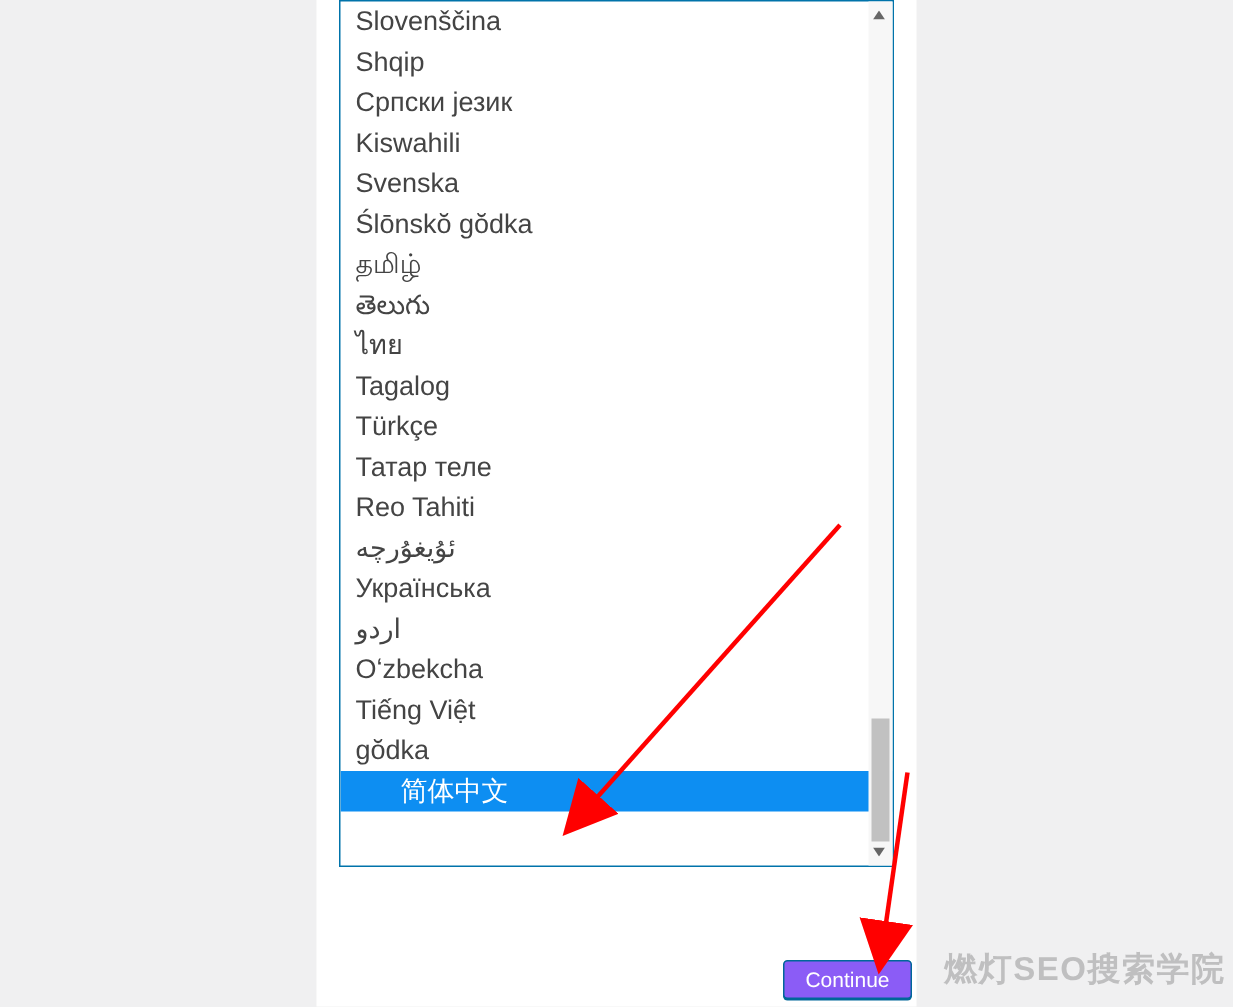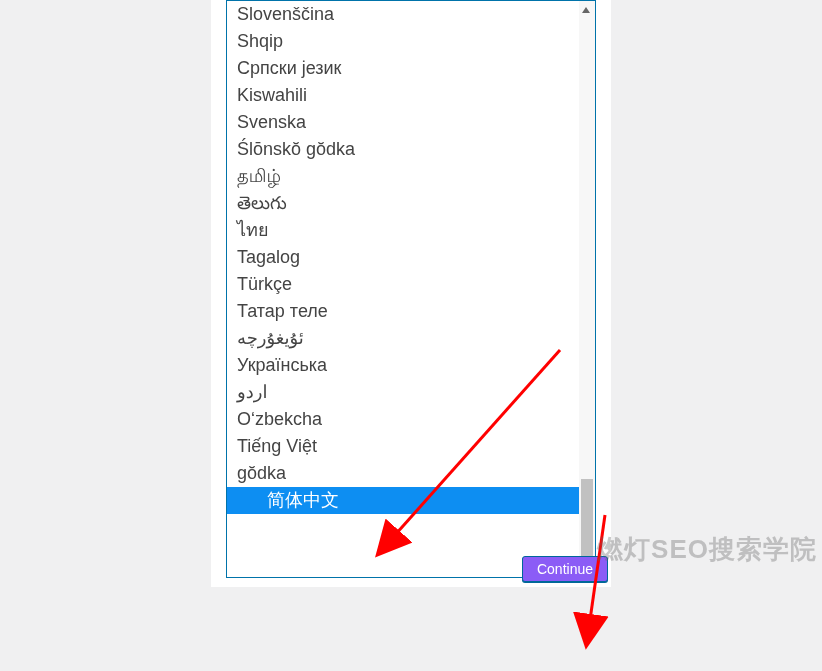--- a/index.html
+++ b/index.html
@@ -10,21 +10,21 @@
     body {
       font-family: -apple-system, BlinkMacSystemFont, "Segoe UI", Arial, sans-serif;
       background: #f0f0f1;
       width: 822px;
       height: 671px;
       position: relative;
       overflow: hidden;
     }
     .page-container {
       width: 822px;
-      height: 587px;
+      height: 671px;
       background: #f0f0f1;
       display: flex;
       justify-content: center;
       align-items: flex-start;
       position: relative;
     }
     .white-box {
       width: 400px;
       background: #ffffff;
       margin-top: 0;
@@ -108,22 +108,22 @@
     .arrow {
       position: absolute;
       pointer-events: none;
     }
     .arrow svg {
       overflow: visible;
     }
     .watermark {
       position: absolute;
       right: 5px;
-      bottom: 20px;
-      font-size: 26px;
+      bottom: 10px;
+      font-size: 22px;
       color: rgba(100, 100, 100, 0.35);
       font-weight: bold;
       letter-spacing: 1px;
       pointer-events: none;
       z-index: 100;
     }
   </style>
 </head>
 <body>
 
@@ -137,20 +137,21 @@
           <div class="language-option">Српски језик</div>
           <div class="language-option">Kiswahili</div>
           <div class="language-option">Svenska</div>
           <div class="language-option">Ślōnskŏ gŏdka</div>
           <div class="language-option">தமிழ்</div>
           <div class="language-option">తెలుగు</div>
           <div class="language-option">ไทย</div>
           <div class="language-option">Tagalog</div>
           <div class="language-option">Türkçe</div>
           <div class="language-option">Татар теле</div>
+          <div class="language-option">Reo Tahiti</div>
           <div class="language-option">ئۇيغۇرچە</div>
           <div class="language-option">Українська</div>
           <div class="language-option">اردو</div>
           <div class="language-option">Oʻzbekcha</div>
           <div class="language-option">Tiếng Việt</div>
           <div class="language-option">gŏdka</div>
           <div class="language-option selected">简体中文</div>
         </div>
       <div class="scrollbar-track">
         <div class="scrollbar-arrow top">

